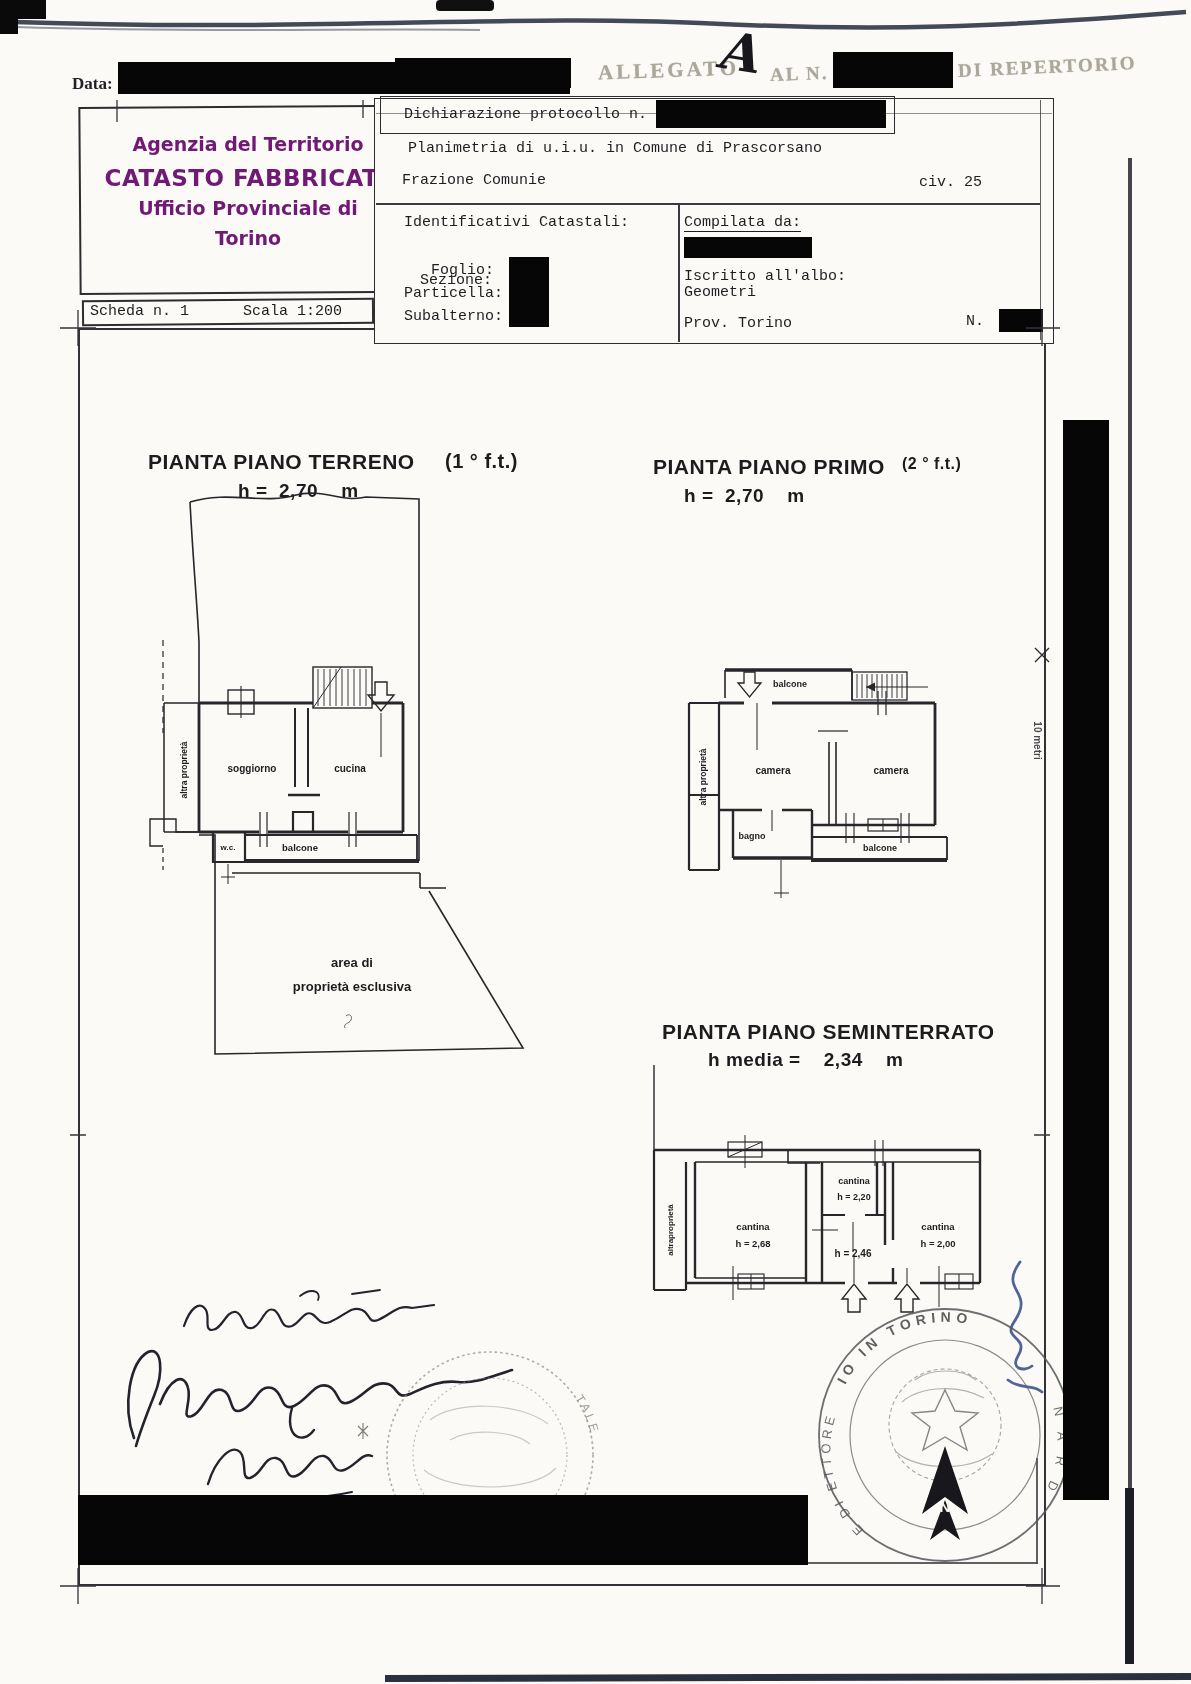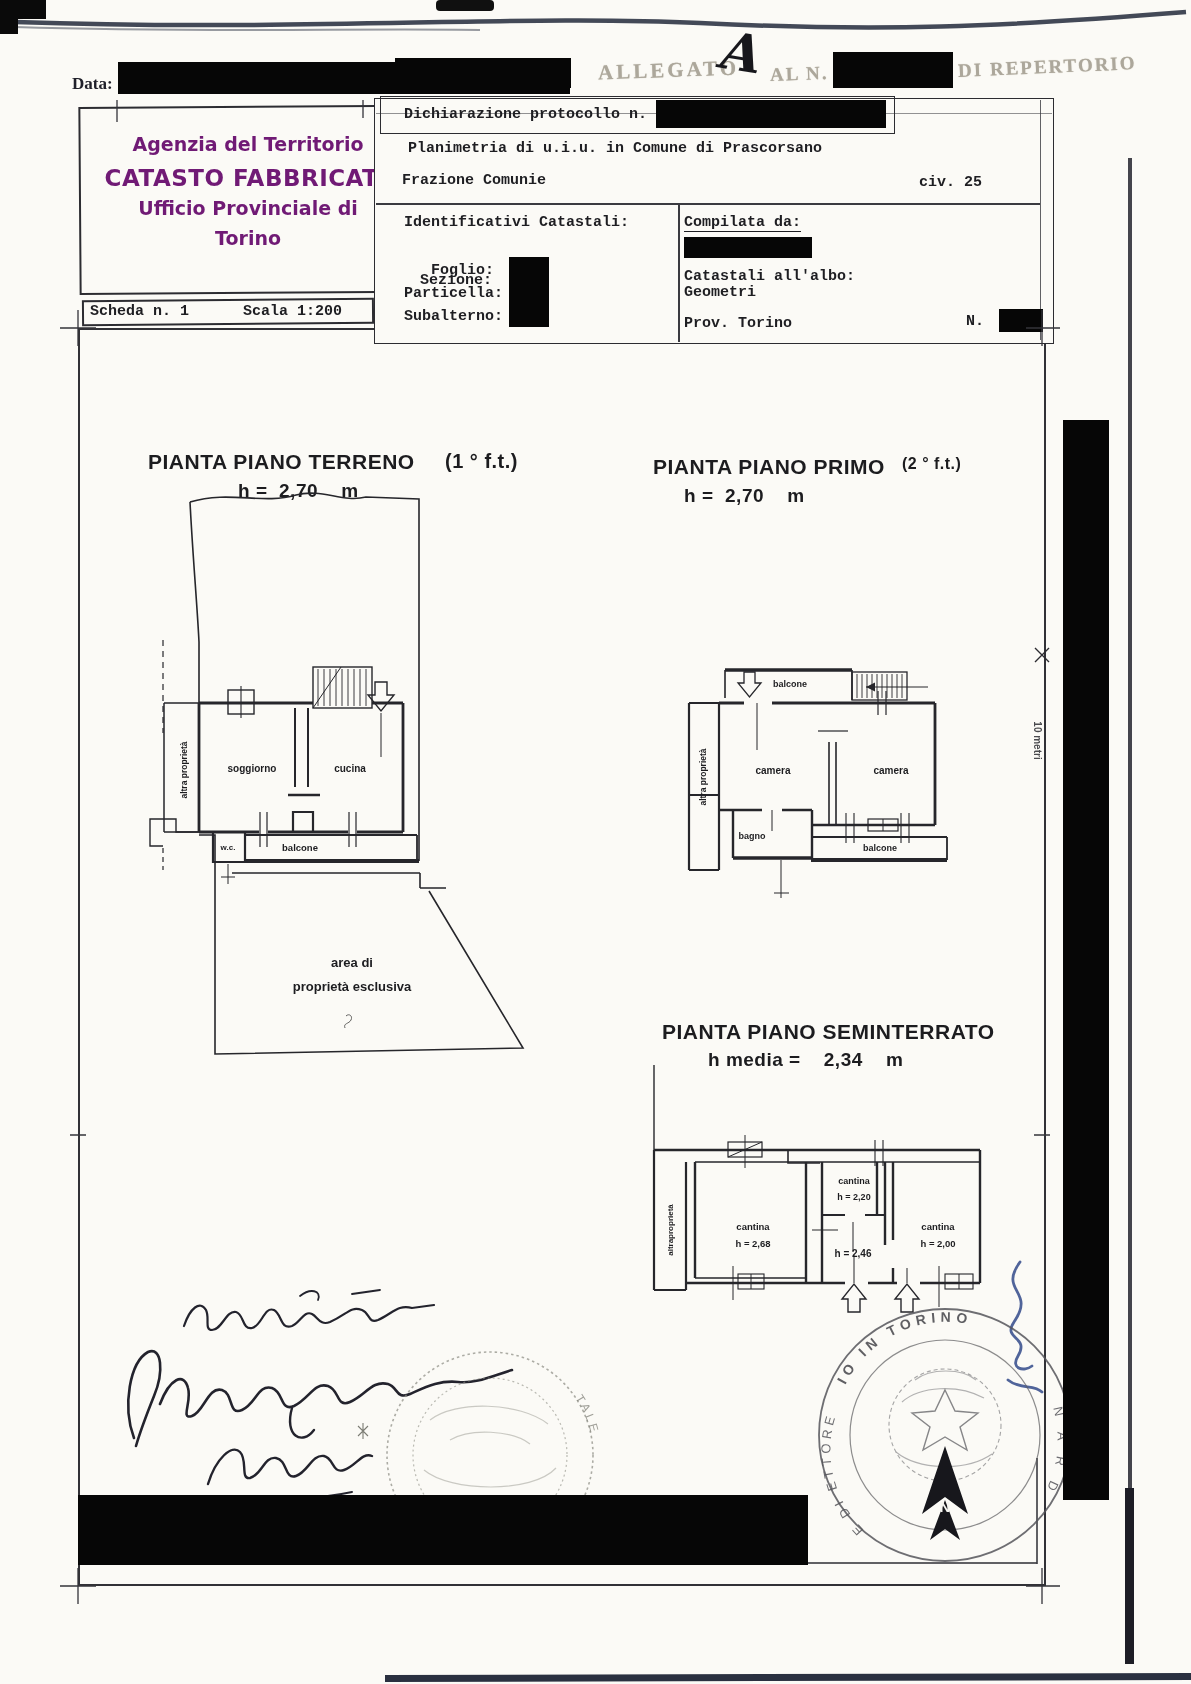--- a/index.html
+++ b/index.html
@@ -1,19 +1,19 @@
 <!DOCTYPE html>
 <html><head>
 <meta charset="utf-8">
 <style>
   html,body{margin:0;padding:0;background:#d8d6d2;}
   #page{position:relative;width:1191px;height:1684px;background:#fbfaf6;overflow:hidden;
         font-family:"Liberation Sans",sans-serif;}
   .abs{position:absolute;}
-  .tw{position:absolute;font-family:"Liberation Mono",monospace;font-weight:700;color:#1e1e22;
+  .tw{position:absolute;font-family:"Liberation Mono",monospace;font-weight:400;color:#1e1e22;
       font-size:15px;white-space:pre;letter-spacing:0px;}
   .agency{position:absolute;width:300px;text-align:center;font-family:"DejaVu Sans",sans-serif;
       font-weight:700;color:#701a75;}
   .ptitle{position:absolute;font-family:"Liberation Sans",sans-serif;font-weight:700;color:#1c1c1f;
       letter-spacing:.5px;white-space:pre;}
   .lbl{position:absolute;transform:translate(-50%,-50%);font-family:"Liberation Sans",sans-serif;
       font-weight:700;color:#1d1d20;white-space:nowrap;text-align:center;}
   .lblv{position:absolute;transform:translate(-50%,-50%) rotate(-90deg);font-family:"Liberation Sans",sans-serif;
       font-weight:700;color:#1d1d20;white-space:nowrap;}
   .redact{position:absolute;background:#060606;}
@@ -66,21 +66,21 @@
   <div class="line" style="left:376px;top:203px;width:664px;height:1.7px;"></div>
   <div class="line" style="left:678px;top:204px;width:1.7px;height:138px;"></div>
   <div class="tw" style="left:404px;top:214px;">Identificativi Catastali:</div>
   <div class="tw" style="left:420px;top:240px;margin-top:32px;">Sezione:</div>
   <div class="tw" style="left:431px;top:262px;">Foglio:</div>
   <div class="tw" style="left:404px;top:285px;">Particella:</div>
   <div class="tw" style="left:404px;top:308px;">Subalterno:</div>
   <div class="redact" style="left:509px;top:257px;width:40px;height:70px;"></div>
   <div class="tw" style="left:684px;top:214px;border-bottom:1.6px solid #1e1e22;padding-bottom:0;">Compilata da:</div>
   <div class="redact" style="left:684px;top:237px;width:128px;height:21px;"></div>
-  <div class="tw" style="left:684px;top:268px;">Catastali all'albo:</div>
+  <div class="tw" style="left:684px;top:268px;">Iscritto all'albo:</div>
   <div class="tw" style="left:684px;top:284px;">Geometri</div>
   <div class="tw" style="left:684px;top:315px;">Prov. Torino</div>
   <div class="tw" style="left:966px;top:313px;">N.</div>
   <div class="redact" style="left:999px;top:309px;width:44px;height:23px;"></div>
 
   <div class="ptitle" style="left:148px;top:450px;font-size:21px;">PIANTA PIANO TERRENO</div>
   <div class="ptitle" style="left:445px;top:450px;font-size:20px;">(1 ° f.t.)</div>
   <div class="ptitle" style="left:238px;top:480px;font-size:19px;">h =  2,70    m</div>
   <div class="ptitle" style="left:653px;top:455px;font-size:21px;">PIANTA PIANO PRIMO</div>
   <div class="ptitle" style="left:902px;top:455px;font-size:16px;">(2 ° f.t.)</div>

